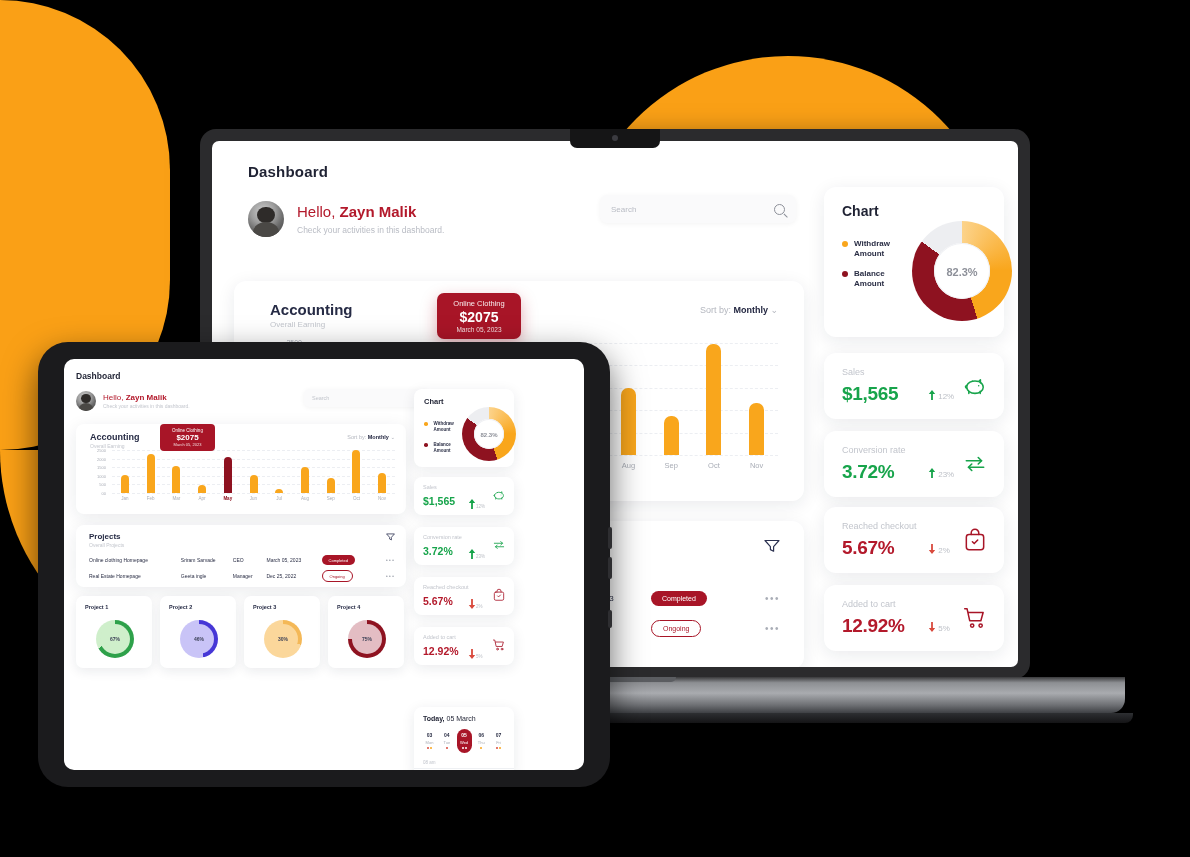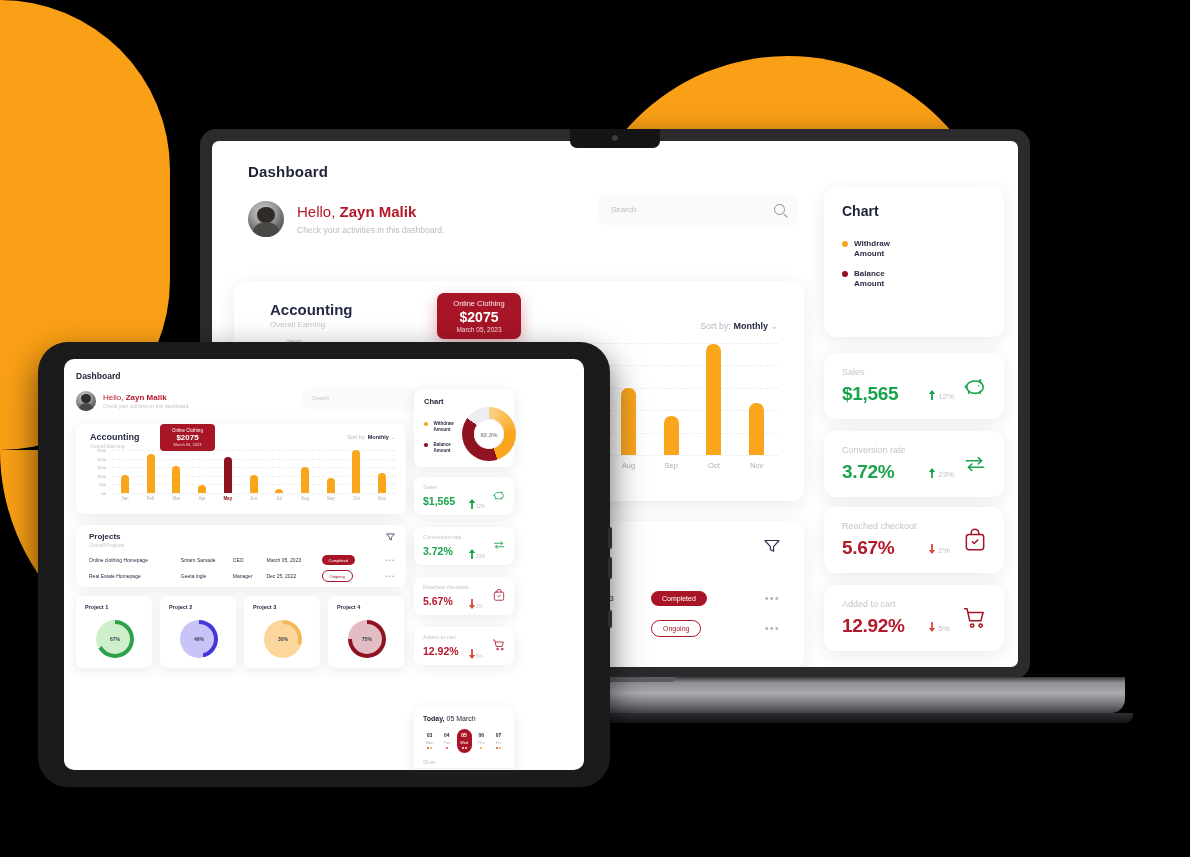--- a/index.html
+++ b/index.html
@@ -262,21 +262,21 @@
       <div class="search-box" id="lp-search">
         <span class="search-ph">Search</span>
         <span class="mag"></span>
       </div>
 
       <div class="card" id="lp-acct">
         <div style="position:absolute;left:36px;top:20px;">
           <div class="acct-title">Accounting</div>
           <div class="acct-sub">Overall Earning</div>
         </div>
-        <div class="sortby" style="position:absolute;right:26px;top:24px;margin-top:16px;">
+        <div class="sortby" style="position:absolute;right:26px;top:24px;">
           <span>Sort by:</span>
           <b>Monthly</b>
           <span>⌄</span>
         </div>
         <div id="lp-chart" class="chart-area" style="left:36px;top:62px;right:26px;bottom:26px;">
             <div class="gridline" style="top:0px;left:38px;right:0"></div>
             <div class="ylab" style="left:0;width:32px;top:-4px">2500</div>
             <div class="gridline" style="top:22.4px;left:38px;right:0"></div>
             <div class="ylab" style="left:0;width:32px;top:18.4px">2000</div>
             <div class="gridline" style="top:44.8px;left:38px;right:0"></div>
@@ -355,20 +355,27 @@
         <div id="lp-legend" style="position:absolute;left:18px;top:42px;width:72px;">
             <div class="legend-row">
       <span class="legend-dot" style="background:#F9A61C"></span>
       <span class="legend-txt">Withdraw<br>Amount</span>
     </div>
             <div class="legend-row">
       <span class="legend-dot" style="background:#8E1220"></span>
       <span class="legend-txt">Balance<br>Amount</span>
     </div>
           </div>
+        <div id="lp-donut" class="donut" style="left: 88px; top: 34px; width: 100px; height: 100px; position: absolute; background: conic-gradient(rgb(252, 211, 139) 0deg, rgb(249, 166, 28) 89.1deg, rgb(249, 166, 28) 162deg, rgb(142, 18, 32) 162deg, rgb(142, 18, 32) 306deg, rgb(237, 238, 241) 306deg, rgb(237, 238, 241) 360deg);">
+          <div class="hole" style="left:22px;top:22px;width:56px;height:56px;">
+            <span class="donut-val">
+              <span class="num">82.3</span><span>%</span>
+            </span>
+          </div>
+        </div>
       </div>
 
       <div id="lp-stats">
           <div class="card" style="left:612px;top:212px;width:180px;height:66px">
       <div class="stat-label" style="position:absolute;left:18px;top:14px">Sales</div>
       <div class="stat-value green" style="position:absolute;left:18px;top:30px">$1,565</div>
       <div class="stat-delta" style="position:absolute;left:104px;top:37px"><svg style="width:8px;height:10px;vertical-align:-1px" viewBox="0 0 8 10">
                 <path d="M4 0l3.2 4H4.9v6H3.1V4H.8z" fill="#16A34A"></path>
               </svg> 12%</div>
       <div style="position:absolute;right:16px;top:20px"><svg style="width:26px;height:26px" viewBox="0 0 24 24" fill="none" stroke="#17A44B" stroke-width="1.4" stroke-linecap="round" stroke-linejoin="round">

